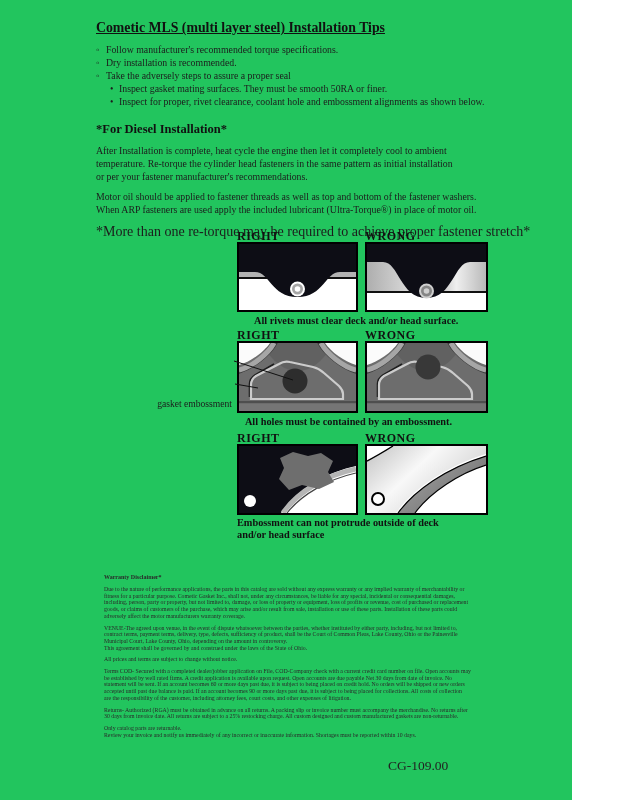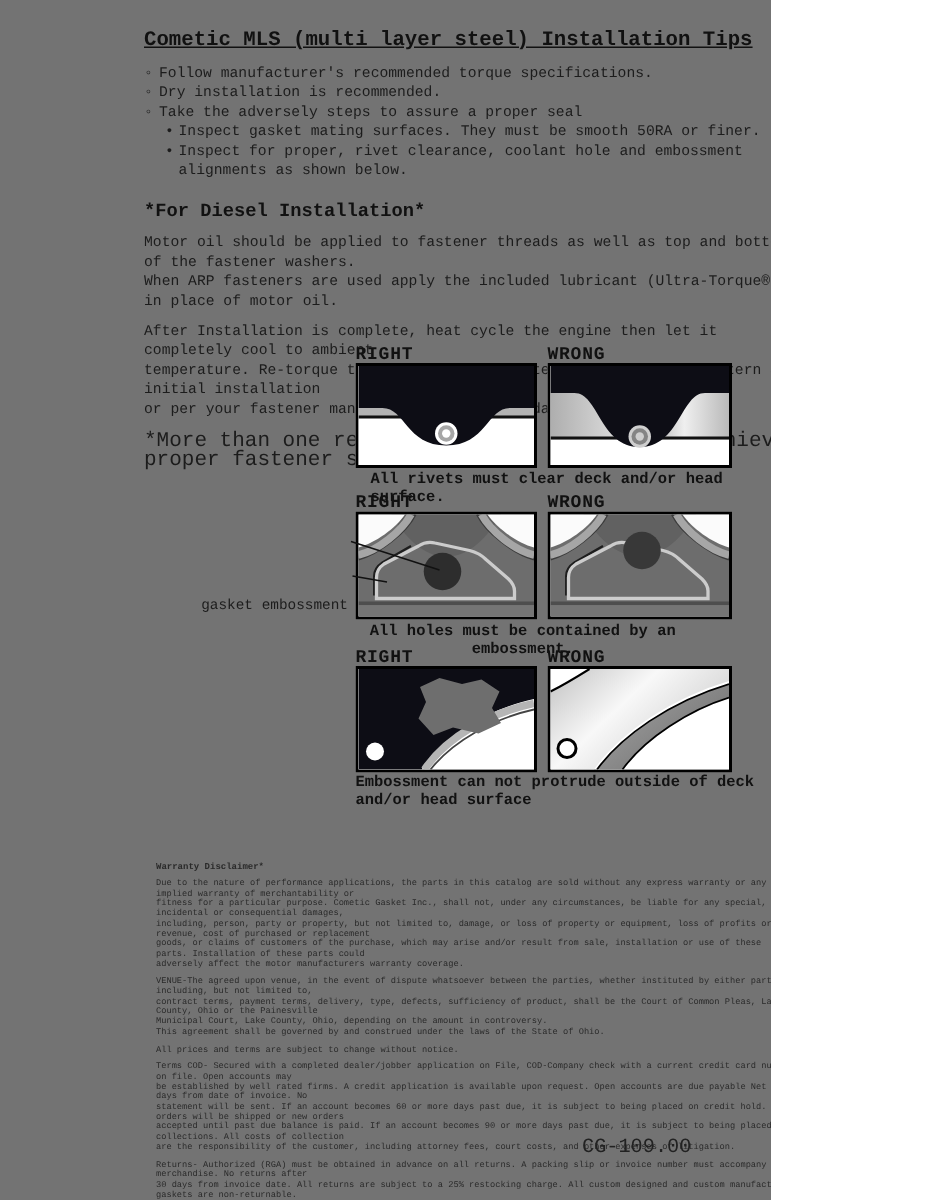--- a/index.html
+++ b/index.html
@@ -1,18 +1,18 @@
 <!DOCTYPE html>
 <html><head>
 <meta charset="utf-8">
 <style>
   html,body { margin:0; padding:0; background:#ffffff; }
   .page {
-    position:relative; width:514px; height:800px; background:#737373;
-    font-family:Liberation Mono, monospace; color:#1c1c1c; overflow:hidden;
+    position:relative; width:572px; height:800px; background:#22c55e;
+    font-family:Liberation Serif, serif; color:#1c1c1c; overflow:hidden;
   }
   
   .content { position:absolute; left:96px; top:20px; width:440px; }
   .title {
     font-size:13.8px; font-weight:bold; text-decoration:underline;
     margin:0 0 7px 0; color:#111;
   }
   .bullet-row { display:flex; font-size:9.8px; line-height:13px; }
   .bullet-row .marker { width:10px; flex:0 0 10px; text-align:left; }
   .bullet-row.lvl2 { padding-left:14px; }
@@ -71,25 +71,25 @@
     <div class="bullet-row lvl2">
       <span class="marker">•</span>
       <span>Inspect gasket mating surfaces.  They must be smooth 50RA or finer.</span>
     </div>
     <div class="bullet-row lvl2">
       <span class="marker">•</span>
       <span>Inspect for proper, rivet clearance, coolant hole and embossment alignments as shown below.</span>
     </div>
 
     <div class="section-heading">*For Diesel Installation*</div>
-    <p class="para">Motor oil should be applied to fastener threads as well as top and bottom of the fastener washers.
-When ARP fasteners are used apply the included lubricant (Ultra-Torque®) in place of motor oil.</p>
     <p class="para">After Installation is complete, heat cycle the engine then let it completely cool to ambient
 temperature. Re-torque the cylinder head fasteners in the same pattern as initial installation
 or per your fastener manufacturer's recommendations.</p>
+    <p class="para">Motor oil should be applied to fastener threads as well as top and bottom of the fastener washers.
+When ARP fasteners are used apply the included lubricant (Ultra-Torque®) in place of motor oil.</p>
     <p class="note">*More than one re-torque may be required to achieve proper fastener stretch*</p>
   </div>
 
   <div class="dg-header" style="left:237px; top:229px; width:121px;">RIGHT</div>
   <div class="dg-header" style="left:365px; top:229px; width:123px;">WRONG</div>
 
   <div class="dg-box" style="left:237px; top:242px; width:121px; height:70px;">
     <svg viewBox="0 0 117 66" preserveAspectRatio="none">
       <rect x="0" y="0" width="117" height="66" fill="#ffffff"></rect>
       <polygon points="0,25 33,30 33,34 0,34" fill="#b3b3b3"></polygon>
@@ -116,21 +116,21 @@
       <rect x="0" y="0" width="119" height="66" fill="#ffffff"></rect>
       <rect x="0" y="18" width="119" height="31" fill="url(#g1w)"></rect>
       <rect x="0" y="47" width="119" height="2" fill="#111111"></rect>
       <path d="M0,0 H119 V18 H103 C87,18 86,54 59.5,54 C33,54 32,18 16,18 H0 Z" fill="#0d0d15"></path>
       <circle cx="59.5" cy="47" r="7.5" fill="#cfcfcf"></circle>
       <circle cx="59.5" cy="47" r="5.5" fill="#858585"></circle>
       <circle cx="59.5" cy="47" r="2.8" fill="#cfcfcf"></circle>
     </svg>
   </div>
 
-  <div class="dg-caption" style="left:247px; top:315px;">All rivets must clear deck and/or head surface.</div>
+  <div class="dg-caption" style="left:254px; top:315px;">All rivets must clear deck and/or head surface.</div>
 
   <div class="dg-header" style="left:237px; top:328px; width:121px;">RIGHT</div>
   <div class="dg-header" style="left:365px; top:328px; width:123px;">WRONG</div>
 
   <div class="annot" style="left:100px; top:398px;">gasket embossment</div>
 
   <div class="dg-box" style="left:237px; top:341px; width:121px; height:72px;">
     <svg viewBox="0 0 117 68" preserveAspectRatio="none">
       <rect x="0" y="0" width="117" height="68" fill="#6d6d6d"></rect>
       <path d="M22,0 H95 C83,20 71,28 58.5,28 C46,28 34,20 22,0 Z" fill="#616161"></path>

